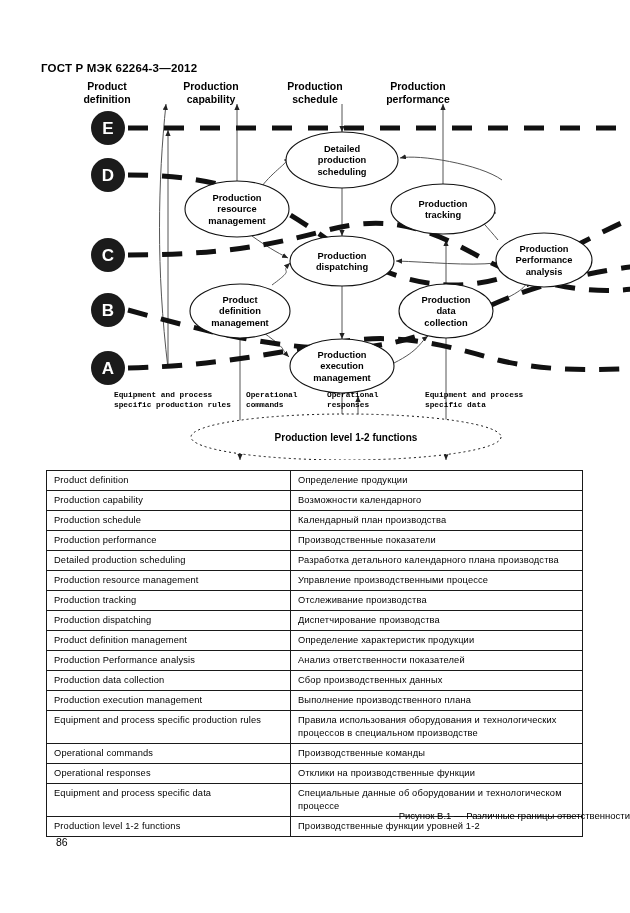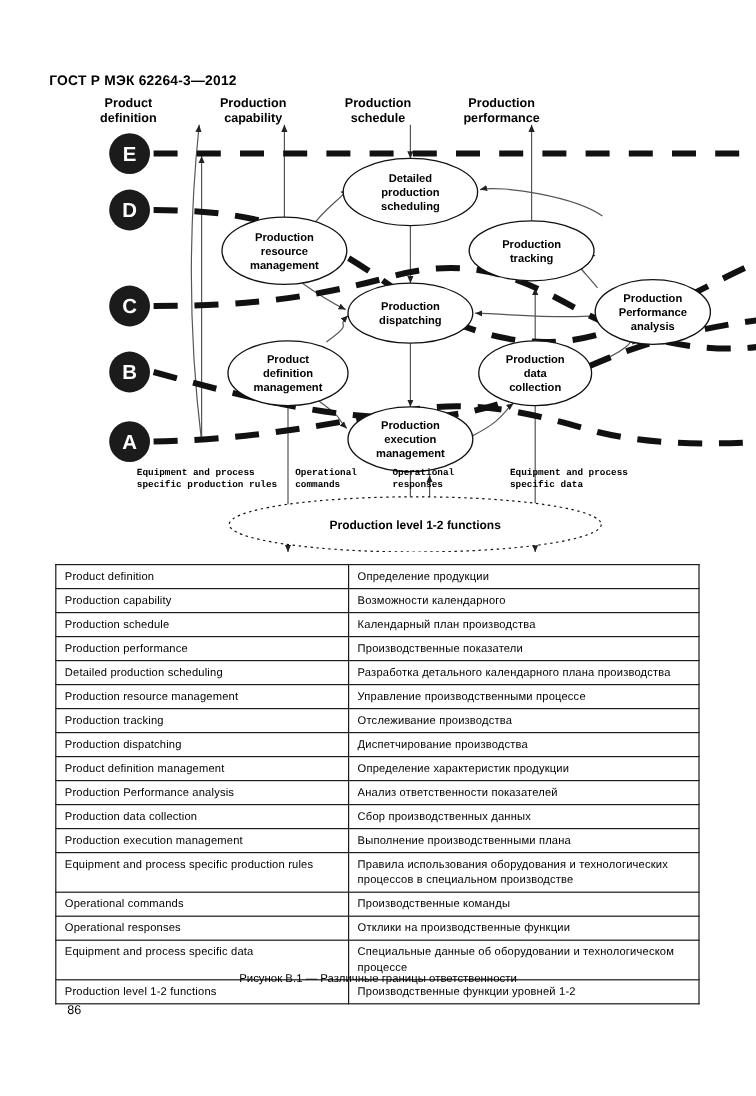--- a/index.html
+++ b/index.html
@@ -74,21 +74,21 @@
     letter-spacing: 0.15px;
   }
   .glossary td.en { width: 230px; }
 
   
   .caption {
     position: absolute;
     left: 0;
     top: 810px;
     width: 630px;
-    text-align: center;
+    text-align: right;
     font-size: 9.5px;
   }
   .folio {
     position: absolute;
     left: 41px;
     top: 836px;
     font-size: 10.5px;
     padding-left: 15px;
   }
 </style>
@@ -269,21 +269,21 @@
       <tr>
         <td class="en">Production Performance analysis</td>
         <td class="ru">Анализ ответственности показателей</td>
       </tr>
       <tr>
         <td class="en">Production data collection</td>
         <td class="ru">Сбор производственных данных</td>
       </tr>
       <tr>
         <td class="en">Production execution management</td>
-        <td class="ru">Выполнение производственными плана</td>
+        <td class="ru">Выполнение производственного плана</td>
       </tr>
       <tr>
         <td class="en">Equipment and process specific production rules</td>
         <td class="ru">Правила использования оборудования и технологических процессов в специальном производстве</td>
       </tr>
       <tr>
         <td class="en">Operational commands</td>
         <td class="ru">Производственные команды</td>
       </tr>
       <tr>

